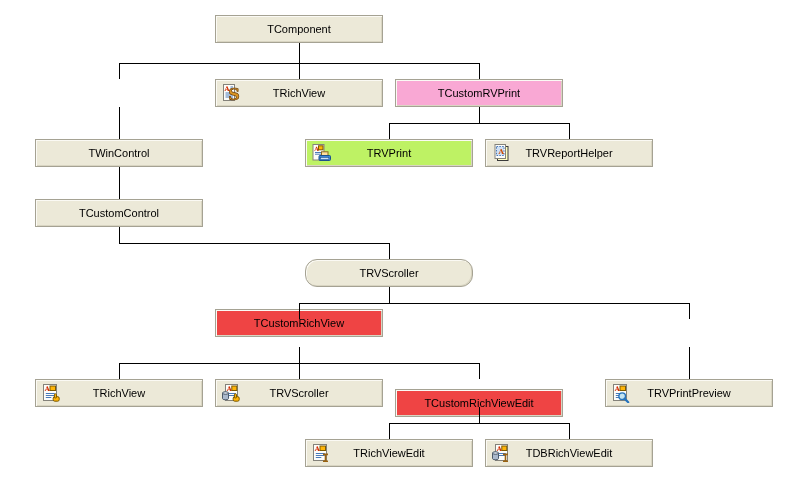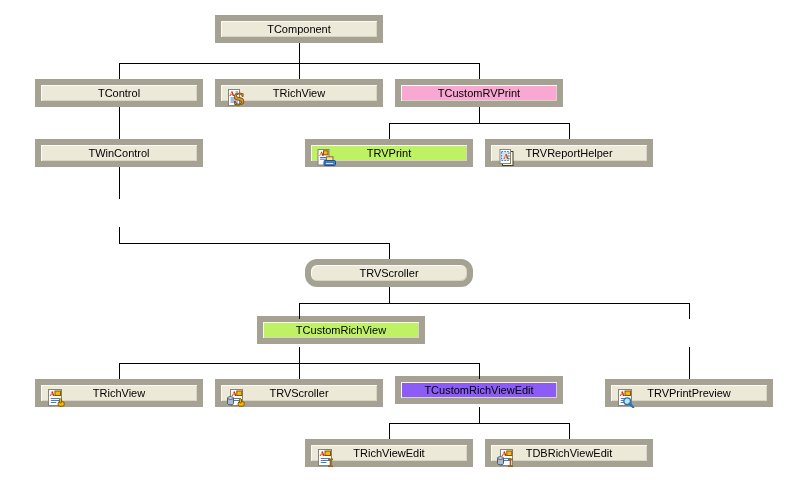--- a/index.html
+++ b/index.html
@@ -2,39 +2,36 @@
 <html><head>
 <meta charset="utf-8">
 <style>
   html,body{margin:0;padding:0;background:#fff;}
   #canvas{
     position:relative;width:810px;height:480px;background:#fff;
     font-family:"Liberation Sans",sans-serif;overflow:hidden;
   }
   .box{
     position:absolute;box-sizing:border-box;width:168px;height:28px;
-    background:#ece9d8;border:6px solid #ef4444;
+    background:#ece9d8;border:1px solid #ef4444;
     box-shadow:inset 1px 1px 0 #fbfaf4, inset -1px -1px 0 #d9d5c2;
     display:flex;align-items:center;justify-content:center;
     font-size:11px;color:#000;cursor:pointer;
   }
   .icon{position:absolute;left:5px;top:3px;width:20px;height:20px;}
   .icon svg{display:block;}
   .label{white-space:nowrap;}
   .hline,.vline{position:absolute;background:#000;}
 </style>
 </head>
 <body>
 
 <div id="canvas" style="background: rgb(255, 255, 255);">
     <div class="box" style="left: 215px; top: 15px; background: rgb(236, 233, 216); border-color: rgb(165, 162, 147); color: rgb(0, 0, 0);">
       <span class="label">TComponent</span>
-    </div>
-    <div class="box" style="left: 35px; top: 79px; background: rgb(236, 233, 216); border-color: rgb(165, 162, 147); color: rgb(0, 0, 0);">
-      <span class="label">TControl</span>
     </div>
     <div class="box" style="left: 215px; top: 79px; background: rgb(236, 233, 216); border-color: rgb(165, 162, 147); color: rgb(0, 0, 0);">
       <span class="icon">
         <svg viewBox="0 0 20 20" width="20" height="20" xmlns="http://www.w3.org/2000/svg">
           <rect x="2.5" y="1.5" width="11" height="16" fill="#fdfdfa" stroke="#84827a"></rect>
           <text x="3.6" y="8" font-size="6.5" font-weight="bold" fill="#d42b00" font-family="DejaVu Serif,serif">A</text>
           <path d="M4.5 10h7.5M4.5 12h7.5M4.5 14h7.5M9.5 4h2.5M9.5 6h2.5" stroke="#4a7ab8" stroke-width="1" fill="none"></path>
           <text x="7.2" y="16.8" font-size="16" font-weight="bold" font-family="DejaVu Serif,serif" fill="#da9422" stroke="#6a3c08" stroke-width="0.7">S</text>
         </svg>
       </span>
@@ -64,24 +61,27 @@
       <span class="icon">
         <svg viewBox="0 0 20 20" width="20" height="20" xmlns="http://www.w3.org/2000/svg">
           <rect x="6.5" y="3.5" width="10.5" height="14" fill="#ffffc0" stroke="#3a3a3a"></rect>
           <rect x="4" y="1.5" width="10.5" height="14" fill="#fdfdfa" stroke="#84827a"></rect>
           <rect x="5.5" y="3.5" width="7.5" height="9" fill="#cfe0f4" stroke="#4a7ab8" stroke-dasharray="1.6 1.2"></rect>
           <text x="7.4" y="10.6" font-size="7" font-weight="bold" fill="#cc4a00" font-family="DejaVu Serif,serif">A</text>
         </svg>
       </span>
       <span class="label">TRVReportHelper</span>
     </div>
+    <div class="box" style="left: 35px; top: 199px; background: rgb(236, 233, 216); border-color: rgb(165, 162, 147); color: rgb(0, 0, 0);">
+      <span class="label">TCustomControl</span>
+    </div>
     <div class="box" style="left: 305px; top: 259px; background: rgb(236, 233, 216); border-color: rgb(165, 162, 147); color: rgb(0, 0, 0); border-radius: 12px;">
       <span class="label">TRVScroller</span>
     </div>
-    <div class="box" style="left: 215px; top: 316px; background: #bef264; border-color: rgb(165, 162, 147); color: rgb(0, 0, 0); margin-left: 42px;">
+    <div class="box" style="left: 215px; top: 309px; background: #ef4444; border-color: rgb(165, 162, 147); color: rgb(0, 0, 0);">
       <span class="label">TCustomRichView</span>
     </div>
     <div class="box" style="left: 35px; top: 379px; background: rgb(236, 233, 216); border-color: rgb(165, 162, 147); color: rgb(0, 0, 0);">
       <span class="icon">
         <svg viewBox="0 0 20 20" width="20" height="20" xmlns="http://www.w3.org/2000/svg">
           <rect x="2.5" y="1.5" width="13" height="16" fill="#fdfdfa" stroke="#84827a"></rect>
           <text x="3.8" y="8.3" font-size="6.5" font-weight="bold" fill="#d42b00" font-family="DejaVu Serif,serif">A</text>
           <rect x="9" y="3" width="5.5" height="4.5" fill="#ffb508" stroke="#7c5a00"></rect>
           <path d="M4.8 10.5h9M4.8 12.5h9M4.8 14.5h5.5" stroke="#4a7ab8" stroke-width="1" fill="none"></path>
           <rect x="12.2" y="13.6" width="6" height="4.6" rx="1.6" fill="#ffb508" stroke="#7c5a00"></rect>
@@ -98,21 +98,21 @@
           <rect x="10.8" y="3" width="5" height="4.5" fill="#ffb508" stroke="#7c5a00"></rect>
           <path d="M6.8 10.5h8M6.8 12.5h8" stroke="#4a7ab8" stroke-width="1" fill="none"></path>
           <path d="M1.5 10 v5.5 a3 1.3 0 0 0 6 0 V10" fill="#aab9cd" stroke="#4c5a6a"></path>
           <ellipse cx="4.5" cy="10" rx="3" ry="1.3" fill="#d9e3ee" stroke="#4c5a6a"></ellipse>
           <rect x="12.2" y="13.6" width="6" height="4.6" rx="1.6" fill="#ffb508" stroke="#7c5a00"></rect>
           <rect x="13.4" y="10.8" width="2.1" height="4.2" rx="1" fill="#ffb508" stroke="#7c5a00"></rect>
         </svg>
       </span>
       <span class="label">TRVScroller</span>
     </div>
-    <div class="box" style="left: 395px; top: 376px; background: #8b5cf6; border-color: rgb(165, 162, 147); color: rgb(0, 0, 0);">
+    <div class="box" style="left: 395px; top: 389px; background: #ef4444; border-color: rgb(165, 162, 147); color: rgb(0, 0, 0);">
       <span class="label">TCustomRichViewEdit</span>
     </div>
     <div class="box" style="left: 605px; top: 379px; background: rgb(236, 233, 216); border-color: rgb(165, 162, 147); color: rgb(0, 0, 0);">
       <span class="icon">
         <svg viewBox="0 0 20 20" width="20" height="20" xmlns="http://www.w3.org/2000/svg">
           <rect x="2.5" y="1.5" width="13" height="16" fill="#fdfdfa" stroke="#84827a"></rect>
           <text x="3.8" y="8.3" font-size="6.5" font-weight="bold" fill="#d42b00" font-family="DejaVu Serif,serif">A</text>
           <rect x="9" y="3" width="5.5" height="4.5" fill="#ffb508" stroke="#7c5a00"></rect>
           <path d="M4.8 10.5h9M4.8 12.5h9M4.8 14.5h5.5" stroke="#4a7ab8" stroke-width="1" fill="none"></path>
           <circle cx="11.2" cy="13.2" r="3.3" fill="#c2e4f2" stroke="#2573bd" stroke-width="1.4"></circle>

